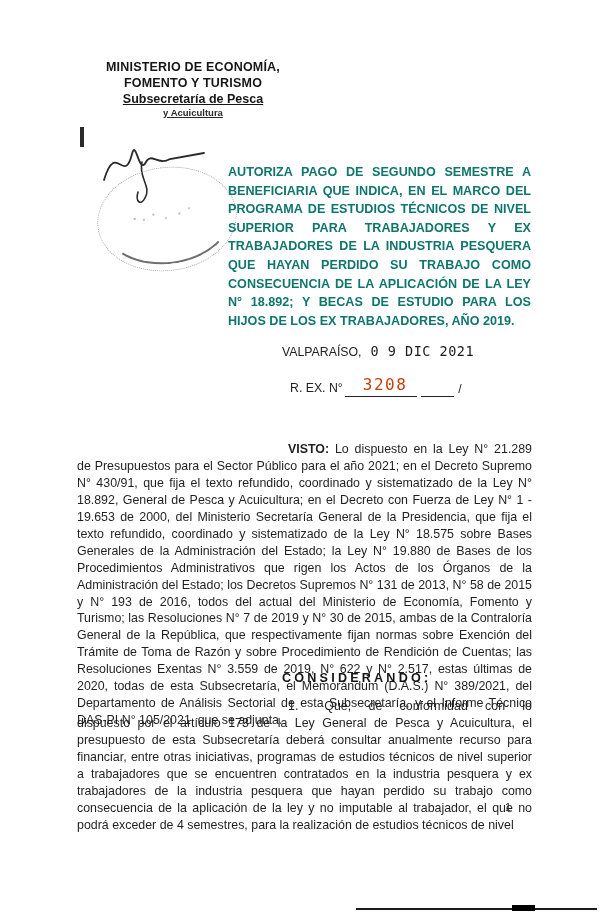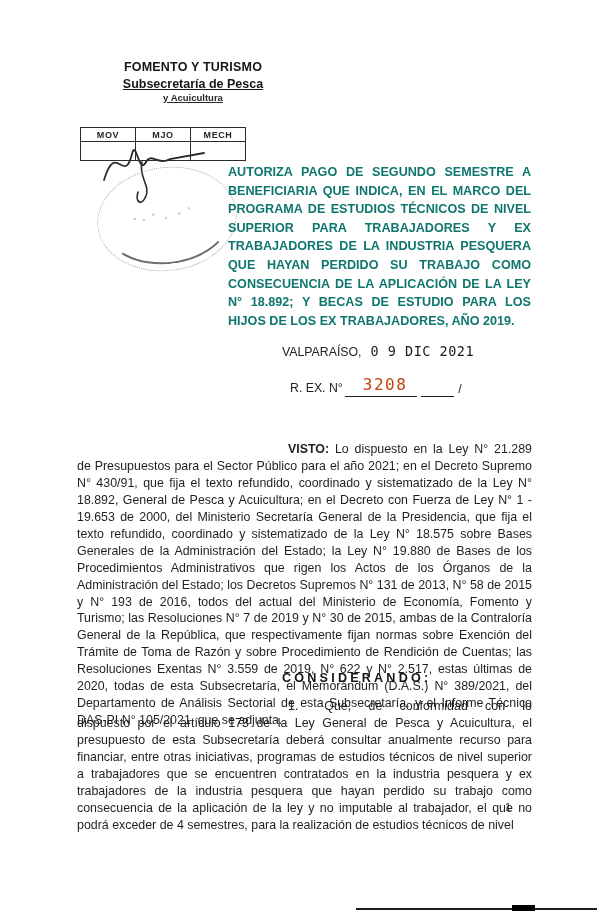--- a/index.html
+++ b/index.html
@@ -64,32 +64,28 @@
   .pagenum{left:505px;top:801px;font-size:11px;color:#2a2a2a;}
 
   
   .artifact-line{left:356px;top:908px;width:241px;height:2px;background:#1c1c1c;}
   .artifact-blob{left:512px;top:905px;width:23px;height:6px;background:#000;}
 </style>
 </head>
 <body>
 
 <div class="abs letterhead">
+  <div class="lh-line">MINISTERIO DE ECONOMÍA,</div>
   <div class="lh-line">FOMENTO Y TURISMO</div>
   <div class="lh-agency">Subsecretaría de Pesca</div>
   <div class="lh-sub">y Acuicultura</div>
 </div>
 
 <table class="abs routing">
   <tbody>
-    <tr class="r1">
-      <td>MOV</td>
-      <td>MJO</td>
-      <td>MECH</td>
-    </tr>
     <tr class="r2">
       <td></td>
       <td></td>
       <td></td>
     </tr>
   </tbody>
 </table>
 
 <svg class="abs signature" viewBox="0 0 130 84">
   <path d="M8,54 C20,14 28,60 36,28 C40,12 43,50 50,36 C55,26 62,40 74,33 L108,27" fill="none" stroke="#2a2a2a" stroke-width="1.8" stroke-linecap="round"></path>

